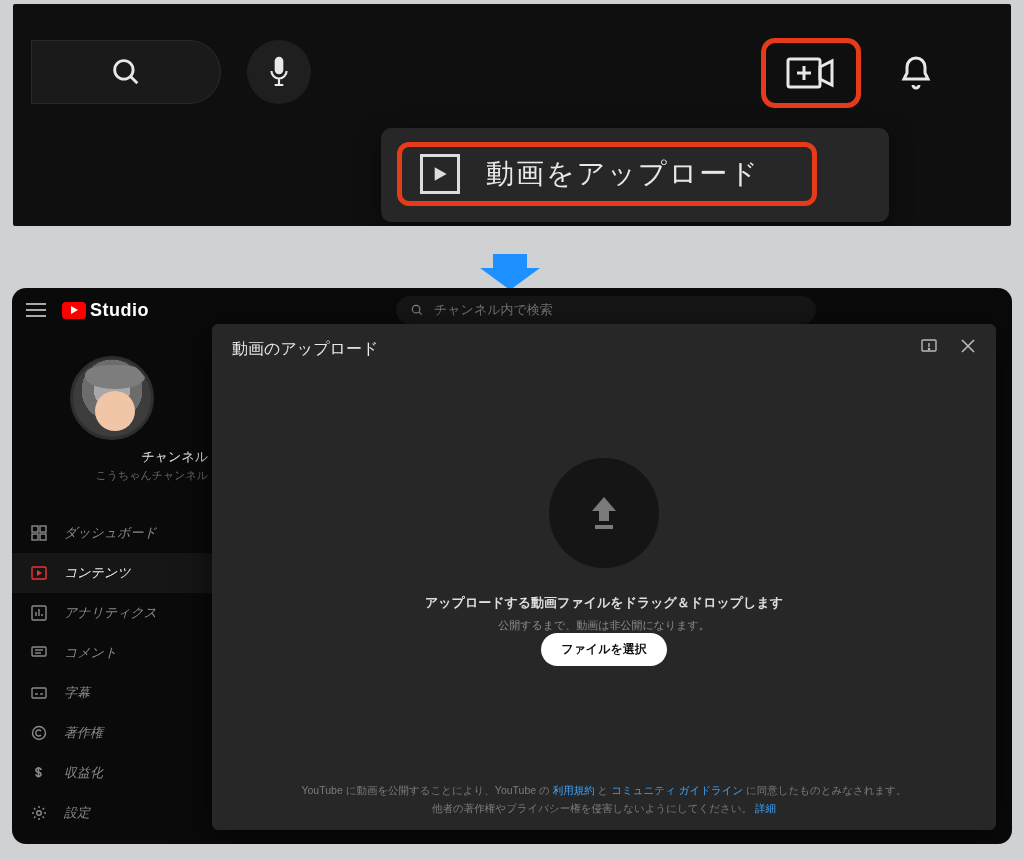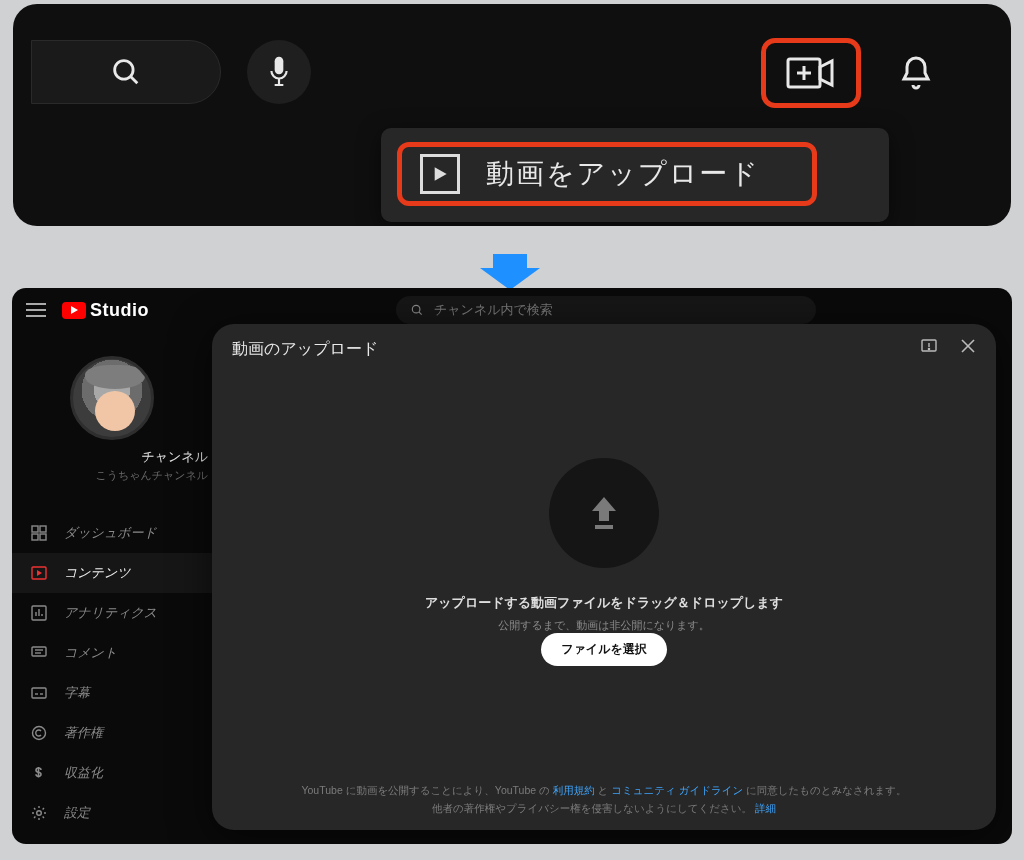--- a/index.html
+++ b/index.html
@@ -9,21 +9,21 @@
     background:#d0d1d3;
     font-family:"Hiragino Kaku Gothic ProN","Yu Gothic",Meiryo,Arial,sans-serif;
     overflow:hidden;
   }
   
   .panel1 {
     position:absolute;
     left:13px; top:4px;
     width:998px; height:222px;
     background:#0f0f0f;
-    border-radius:24px;
+    border-radius:2px;
     overflow:hidden;
   }
   .topbar{
     position:absolute; left:18px; top:36px; width:960px; height:70px;
   }
   .searchbox{
     position:absolute; left:0; top:0;
     width:190px; height:64px;
     background:#1a1a1a; border:1px solid #2a2a2a;
     border-top-right-radius:32px; border-bottom-right-radius:32px;
@@ -125,21 +125,21 @@
     display:flex; align-items:center; gap:16px;
     height:40px; padding-left:18px; color:#8a8a8a; font-size:13px;
   }
   .nav .item.active{ background:#161616; color:#eee; }
   .nav .item .ic{ width:18px; height:18px; display:flex; align-items:center; justify-content:center; color:#8a8a8a;}
   .nav .item.active .ic{ color:#e33;}
   
   .modal{
     position:absolute; left:200px; top:36px; right:16px;
     height:506px;
-    background:#272727; border-radius:22px;
+    background:#272727; border-radius:6px;
     box-shadow:0 8px 40px rgba(0,0,0,.6);
     overflow:hidden;
   }
   .modal-hdr{
     display:flex; align-items:center; justify-content:space-between;
     padding:14px 20px; color:#eaeaea; font-size:16px;
   }
   .modal-hdr .ricons{ display:flex; gap:22px; color:#bbb; }
   .dropzone{
     display:flex; flex-direction:column; align-items:center;

